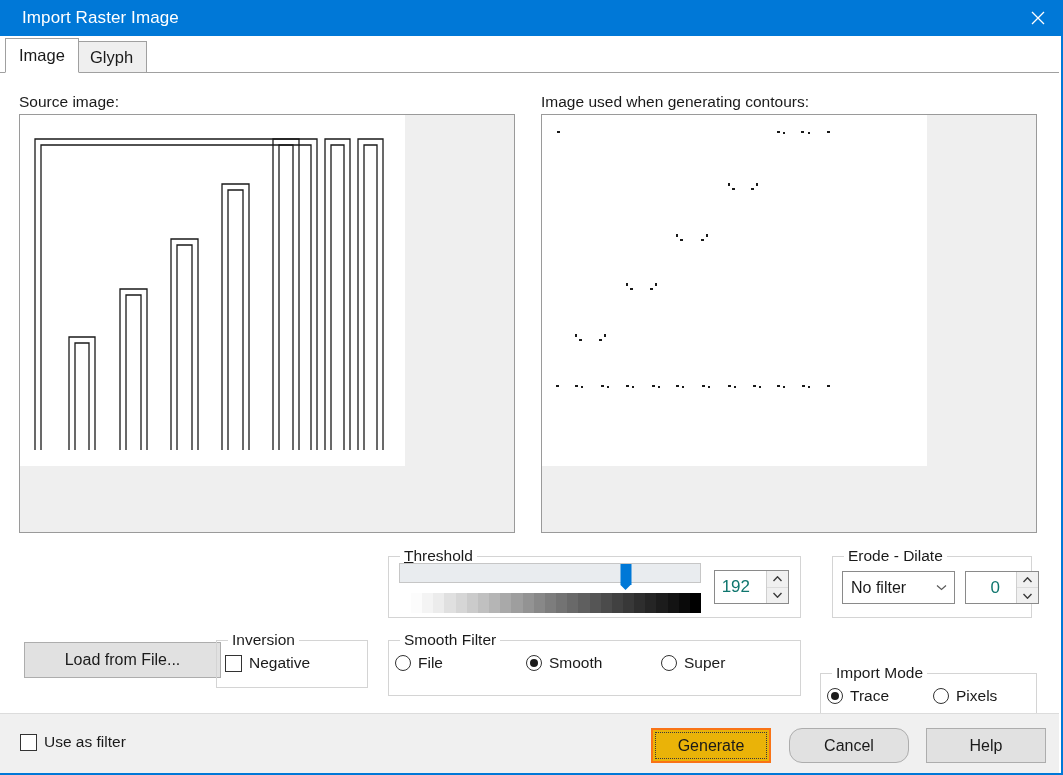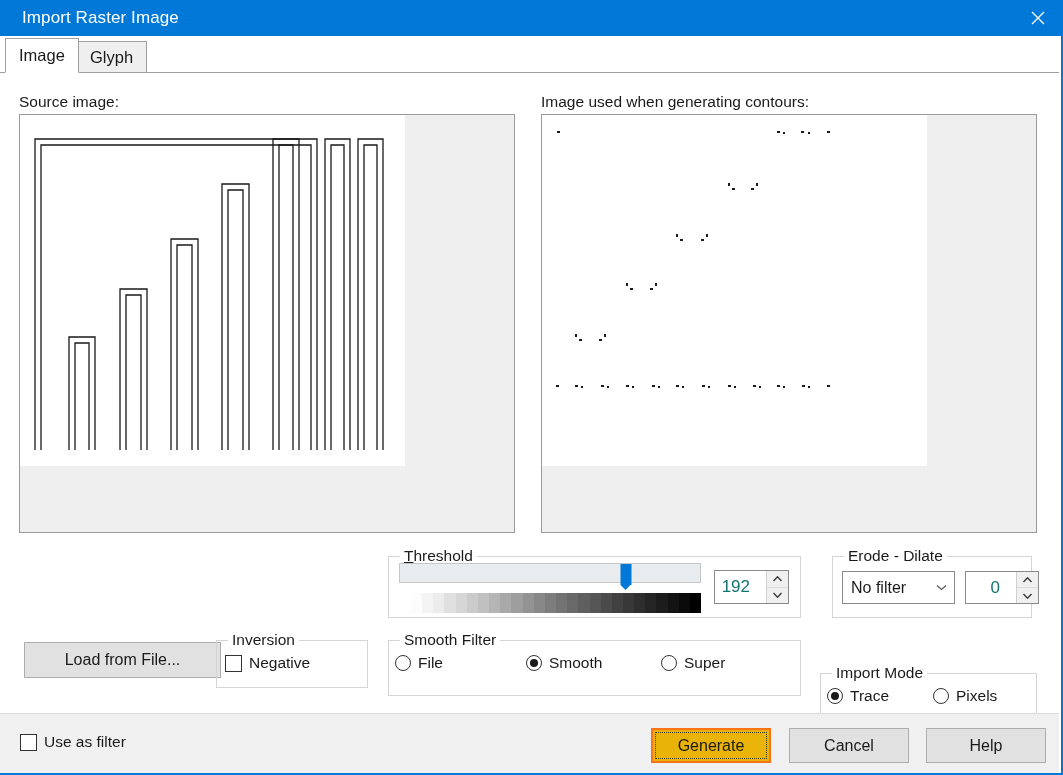--- a/index.html
+++ b/index.html
@@ -535,21 +535,21 @@
     <div class="chk-row" style="left:20px; top:19px;">
       <span class="chk-box"></span>
       <span class="chk-label">Use as filter</span>
     </div>
 
     <div class="btn focused" style="left:651px; top:14px; width:120px; height:35px;">
       <span class="focus-ring"></span>
       <span>Generate</span>
     </div>
 
-    <div class="btn" style="left:789px; top:14px; width:120px; height:35px;">
+    <div class="btn" style="left:789px; top:14px; width:120px; height:35px;border-radius:13px;">
       <span>Cancel</span>
     </div>
 
     <div class="btn" style="left:926px; top:14px; width:120px; height:35px;">
       <span>Help</span>
     </div>
   </div>
 
 </div>
 

